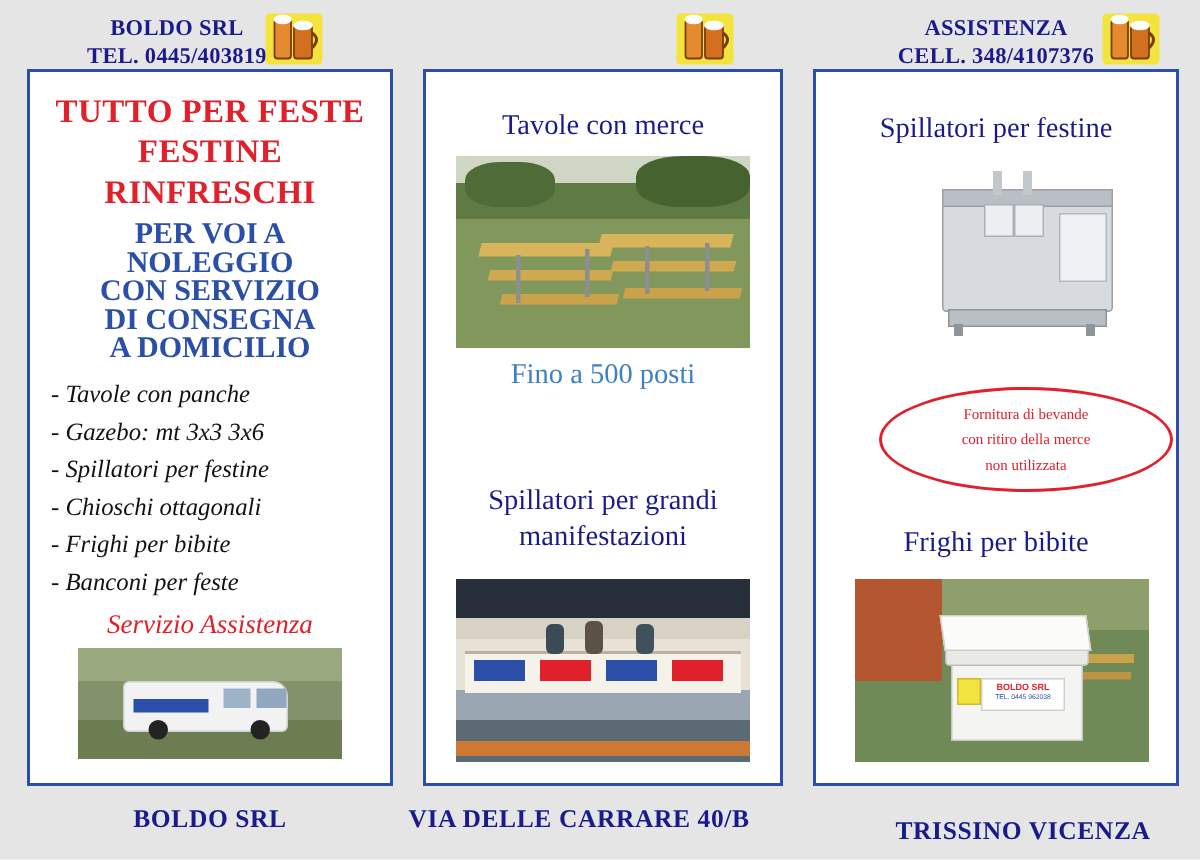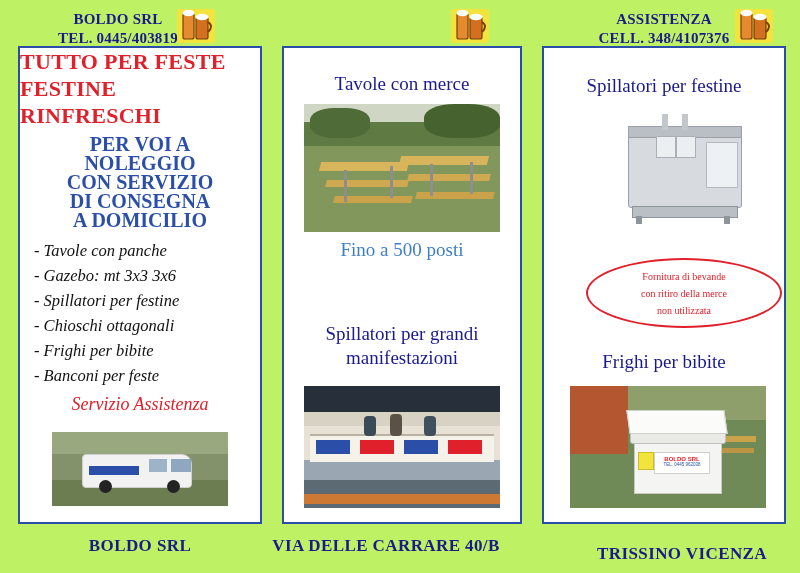--- a/index.html
+++ b/index.html
@@ -10,21 +10,21 @@
     width: 800px;
     height: 573px;
     background: #ffffff;
     font-family: "Liberation Serif", serif;
     overflow: hidden;
   }
   .flyer {
     position: relative;
     width: 800px;
     height: 573px;
-    background: #bef264;
+    background: #e5e5e5;
   }
 
   
   .col {
     position: absolute;
     top: 46px;
     border: 2px solid #2b4fa8;
     background: #ffffff;
     box-sizing: border-box;
   }
@@ -51,25 +51,26 @@
     position: absolute;
     width: 44px;
     height: 40px;
   }
   .mug-left  { left: 174px; top: 6px; }
   .mug-mid   { left: 448px; top: 6px; }
   .mug-right { left: 732px; top: 6px; }
 
   
   .title-red {
-    text-align: left;
+    text-align: center;
     color: #e0202a;
     font-weight: bold;
     font-size: 22px;
     line-height: 27px;
+    margin-top: 12px;
     letter-spacing: 0.3px;
   }
   .subtitle-blue {
     text-align: center;
     color: #2b4fa8;
     font-weight: bold;
     font-size: 20px;
     line-height: 19px;
     margin-top: 6px;
   }

